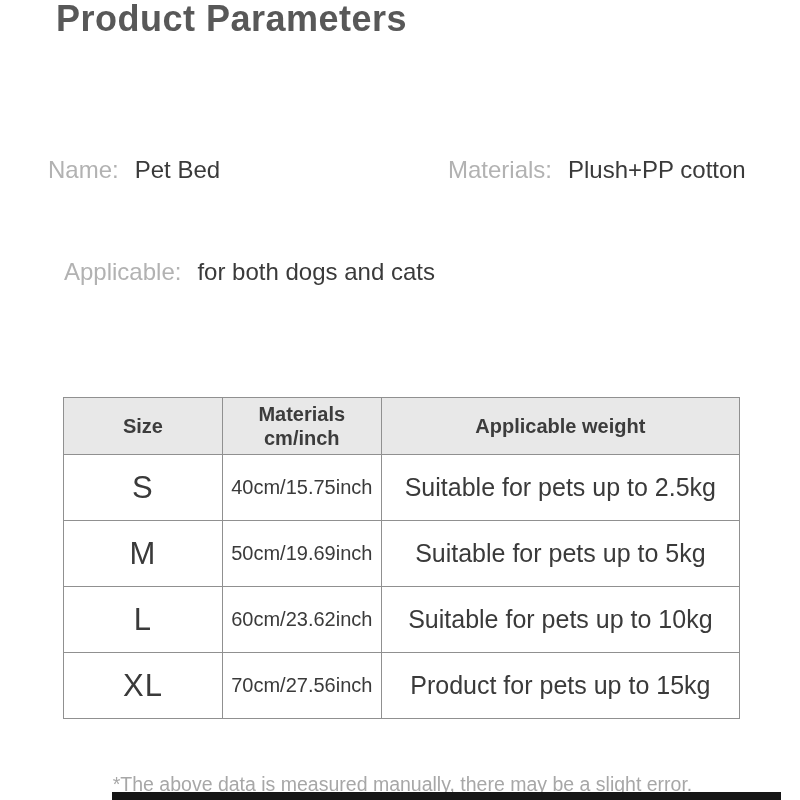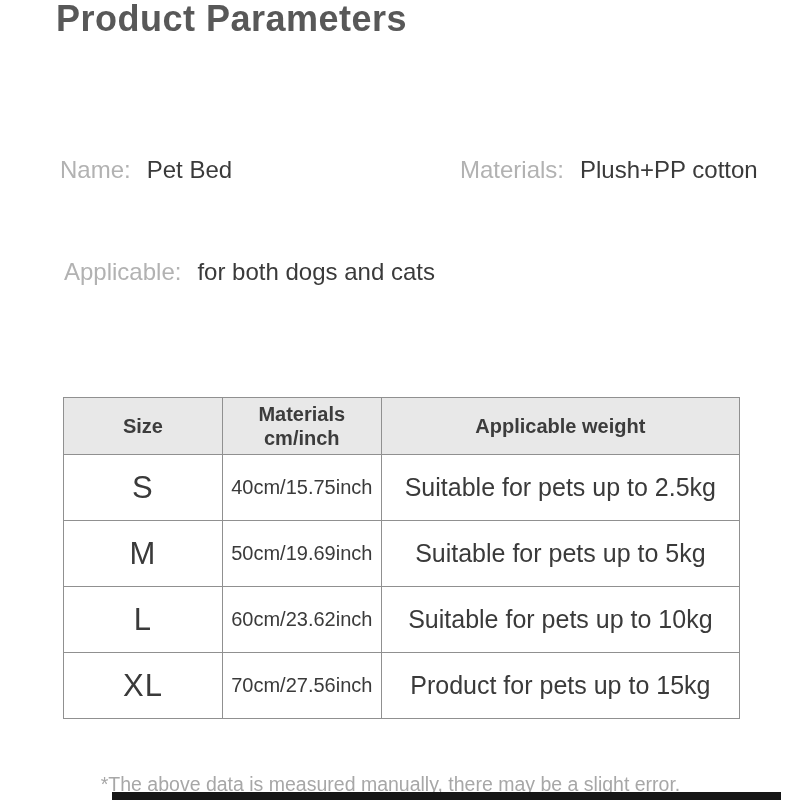--- a/index.html
+++ b/index.html
@@ -15,21 +15,21 @@
   .page-title {
     position: absolute;
     left: 56px;
     top: -2px;
     font-size: 36px;
     font-weight: bold;
     color: #585858;
     letter-spacing: 0.5px;
   }
   .info-line { position: absolute; font-size: 24px; white-space: nowrap; }
-  .info-line-1 { left: 60px; top: 156px; }
+  .info-line-1 { left: 48px; top: 156px; }
   .info-line-2 { left: 64px; top: 258px; }
   .materials-pair { position: absolute; left: 400px; top: 0; }
   .info-label { color: #b2b2b2; }
   .info-value { color: #3a3a3a; margin-left: 16px; }
   .spec-table {
     position: absolute;
     left: 63px;
     top: 397px;
     width: 677px;
     border-collapse: collapse;
@@ -51,21 +51,21 @@
   }
   .col-size { width: 23.5%; }
   .col-diameter { width: 23.5%; }
   .col-weight { width: 53%; }
   .spec-table tbody td { height: 66px; background: #ffffff; }
   .cell-size { font-size: 31px; color: #222222; letter-spacing: 1px; }
   .cell-diameter { font-size: 20px; color: #333333; }
   .cell-weight { font-size: 25px; color: #3a3a3a; }
   .footer-note {
     position: absolute;
-    left: 0;
+    left: 12px;
     top: 773px;
     width: 100%;
     text-align: center;
     font-size: 19.5px;
     color: #a7a7a7;
   }
   .bottom-bar {
     position: absolute;
     left: 112px;
     right: 0;

